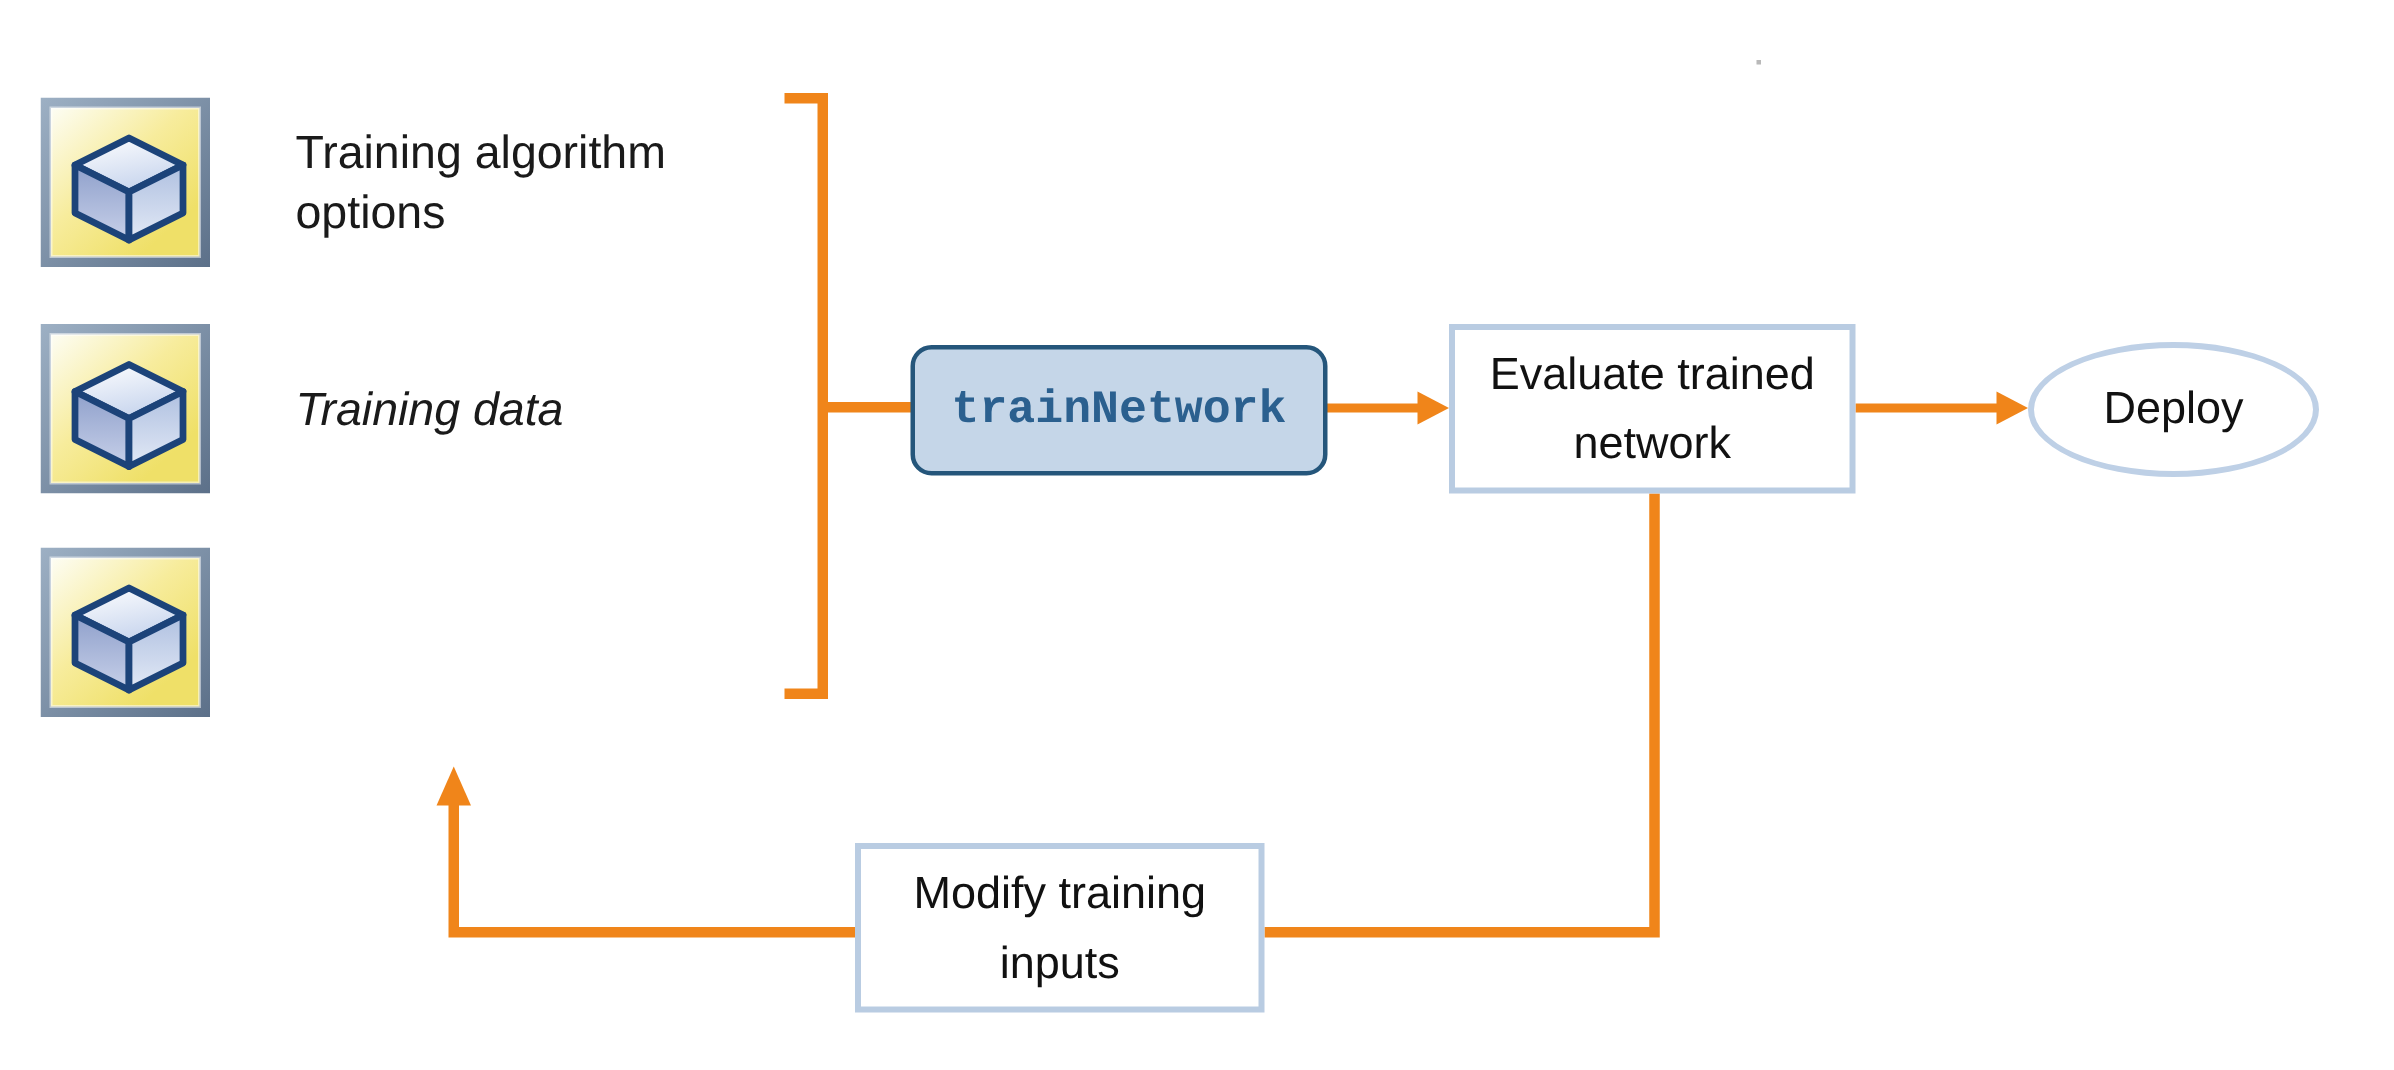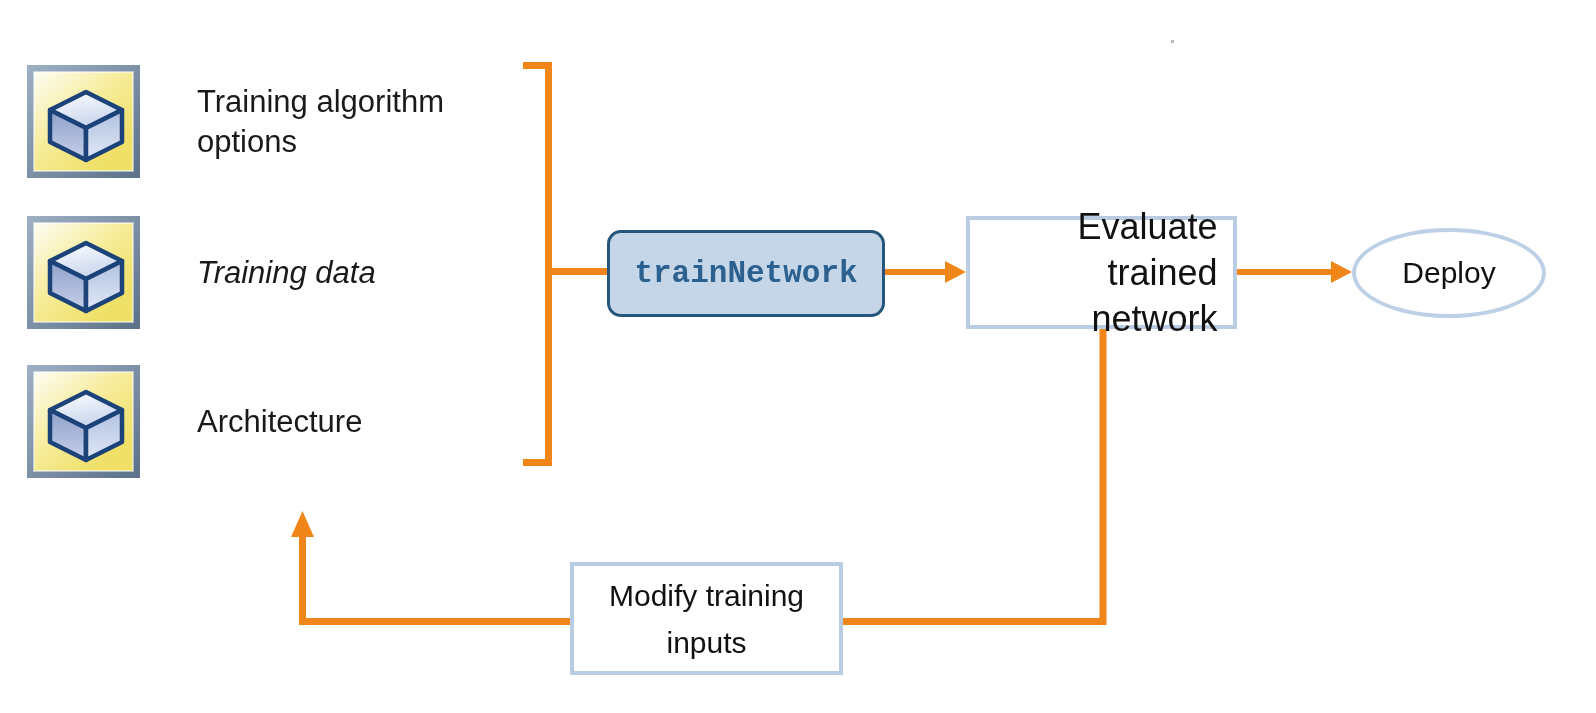--- a/index.html
+++ b/index.html
@@ -59,24 +59,23 @@
     font-family: "Liberation Mono", monospace;
     font-weight: bold;
     font-size: 31px;
     color: #2b608f;
     letter-spacing: 0px;
   }
   #evaluate-box {
     left: 966px; top: 216px;
     width: 271px; height: 113px;
     border: 4px solid #b9cce2;
-    font-size: 36px;
+    font-size: 30px;
     line-height: 46px;
     color: #111111;
-    text-align: right;
   }
   #evaluate-box .wrap-text { width: 232px; }
   #modify-box {
     left: 570px; top: 562px;
     width: 273px; height: 113px;
     border: 4px solid #b9cce2;
     font-size: 30px;
     line-height: 47px;
     color: #111111;
   }
@@ -176,21 +175,20 @@
       <svg width="113" height="113" viewBox="0 0 113 113" xmlns="http://www.w3.org/2000/svg">
         <rect x="0" y="0" width="113" height="113" fill="url(#frameGrad)"></rect>
         <rect x="7" y="7" width="99" height="99" fill="url(#bgGrad)" stroke="#ffffff" stroke-opacity="0.5" stroke-width="2"></rect>
         <g stroke="#1c4379" stroke-width="4.5" stroke-linejoin="round">
           <polygon points="59,27 95,45 59,63 23,45" fill="url(#topGrad)"></polygon>
           <polygon points="23,45 59,63 59,95 23,77" fill="url(#leftGrad)"></polygon>
           <polygon points="95,45 59,63 59,95 95,77" fill="url(#rightGrad)"></polygon>
         </g>
       </svg>
     </div>
-    <div class="input-label">Architecture</div>
   </div>
 
   <div class="node" id="train-box">
     <span>trainNetwork</span>
   </div>
 
   <div class="node" id="evaluate-box">
     <div class="wrap-text">Evaluate trained network</div>
   </div>
 

